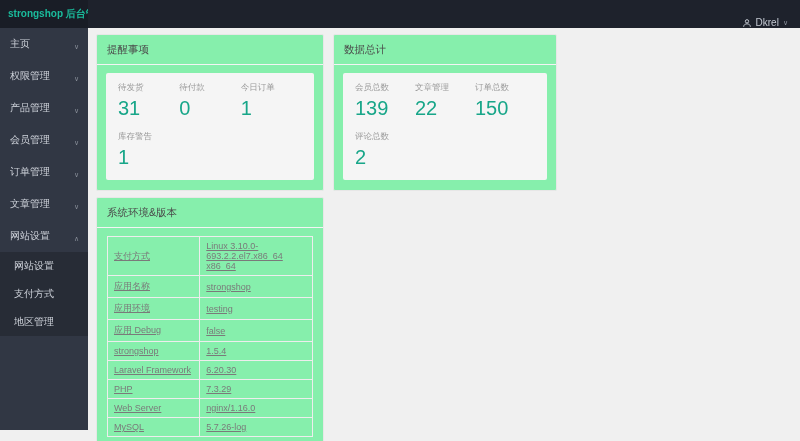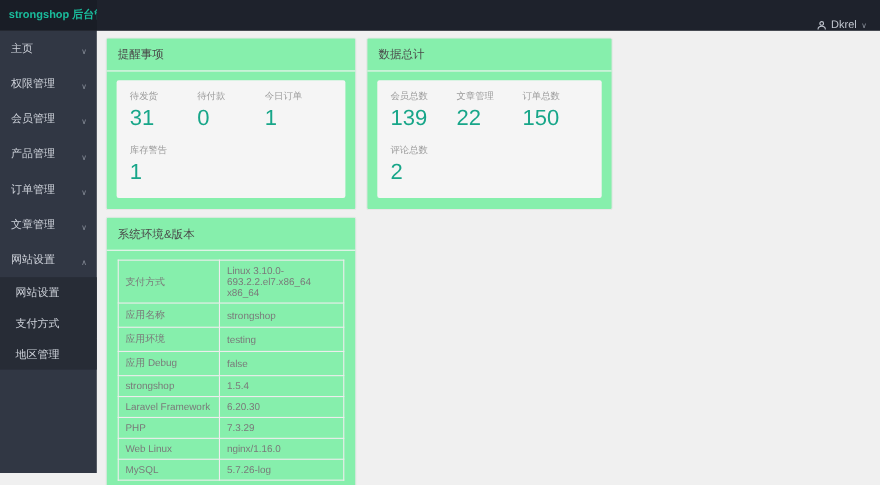--- a/index.html
+++ b/index.html
@@ -34,21 +34,21 @@
   .card-system   { width:228px; }
   .card-title { font-size:10.5px; color:#4a4a4a; padding:8px 10px 7px; border-bottom:1px solid #f4f4f4; }
 
   .stat-panel { margin:8px 9px 10px; background:#f5f5f5; border-radius:2px;
                 padding:9px 12px 11px; display:grid; grid-template-columns:repeat(3,1fr); row-gap:11px; }
   .stat-label { font-size:8.5px; color:#9b9b9b; margin-bottom:3px; white-space:nowrap; }
   .stat-value { font-size:20px; color:#18a689; }
 
   .sys-table { margin:8px 10px 10px; width:calc(100% - 20px); border-collapse:collapse;
                font-size:9px; color:#7a7a7a; }
-  .sys-table td { border:1px solid #ededed; padding:4px 6px; }
+  .sys-table td { border:1px solid #ededed; padding:4px 6px;text-decoration:underline; }
   .sys-table td.k { width:45%; }
 
   .person-icon svg { display:block; }
 </style>
 </head>
 <body>
 
 <div class="topbar">
   <div class="logo">strongshop 后台管理</div>
   <div class="topnav">
@@ -79,25 +79,25 @@
 <div class="sidebar">
     <div class="side-item">
     <span>主页</span>
     <span class="chev">∨</span>
   </div>
     <div class="side-item">
     <span>权限管理</span>
     <span class="chev">∨</span>
   </div>
     <div class="side-item">
+    <span>产品管理</span>
+    <span class="chev">∨</span>
+  </div>
+    <div class="side-item">
     <span>会员管理</span>
-    <span class="chev">∨</span>
-  </div>
-    <div class="side-item">
-    <span>产品管理</span>
     <span class="chev">∨</span>
   </div>
     <div class="side-item">
     <span>订单管理</span>
     <span class="chev">∨</span>
   </div>
     <div class="side-item">
     <span>文章管理</span>
     <span class="chev">∨</span>
   </div>
@@ -191,21 +191,21 @@
   </tr>
             <tr>
     <td class="k">Laravel Framework</td>
     <td class="v">6.20.30</td>
   </tr>
             <tr>
     <td class="k">PHP</td>
     <td class="v">7.3.29</td>
   </tr>
             <tr>
-    <td class="k">Web Linux</td>
+    <td class="k">Web Server</td>
     <td class="v">nginx/1.16.0</td>
   </tr>
             <tr>
     <td class="k">MySQL</td>
     <td class="v">5.7.26-log</td>
   </tr>
           </tbody>
       </table>
     </div>
   </div>

